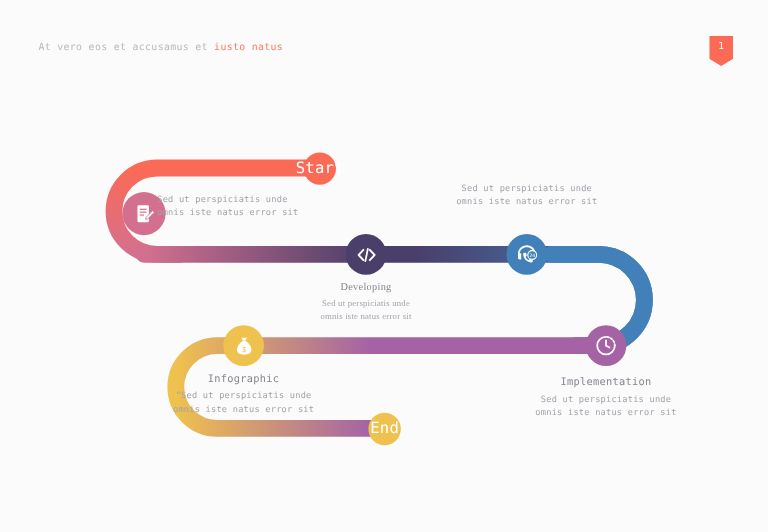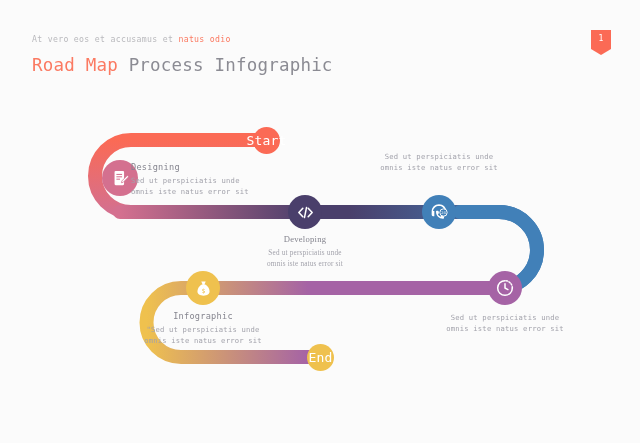--- a/index.html
+++ b/index.html
@@ -110,22 +110,21 @@
   }
   .block.left  { text-align: left; }
   .block.center{ text-align: center; }
 </style>
 </head>
 <body>
 
 <div id="canvas">
 
   <div class="header">
-    <div class="subtitle"><span>At vero eos et accusamus et </span><span class="accent">natus odio</span></div>
-    <div class="title"><span class="accent">Road Map</span><span> Process Infographic</span></div>
+    <div class="subtitle"><span>At vero eos et accusamus et </span><span class="accent">iusto natus</span></div>
   </div>
 
   <div class="badge">
     <span>1</span>
   </div>
 
   <svg id="road" width="640" height="443">
     <defs>
       <linearGradient id="gA" x1="0" y1="0" x2="1" y2="0">
         <stop offset="0%" stop-color="#fb6a55"></stop>
@@ -222,37 +221,37 @@
       <path d="M9.2 3.2 L14.8 3.2 L13.4 6.2 L10.6 6.2 Z" fill="#ffffff"></path>
       <path d="M12 6.4 C15.6 6.4 19.6 11.4 19.6 15.8
                C19.6 19.2 16.6 21 12 21
                C7.4 21 4.4 19.2 4.4 15.8
                C4.4 11.4 8.4 6.4 12 6.4 Z" fill="#ffffff"></path>
       <text x="12" y="18" font-size="8" fill="#efc14e" text-anchor="middle" font-family="DejaVu Sans Mono, monospace">$</text>
     </svg>
   </div>
 
   <div class="block left" style="left:131px; top:161px;">
-    <div class="bt">Designing</div>
     <div class="bd">Sed ut perspiciatis unde</div>
     <div class="bd">omnis iste natus error sit</div>
   </div>
 
   <div class="block center" style="left:205px; top:233px; width:200px;font-family:Liberation Serif, serif;">
     <div class="bt">Developing</div>
     <div class="bd">Sed ut perspiciatis unde</div>
     <div class="bd">omnis iste natus error sit</div>
   </div>
 
   <div class="block center" style="left:339px; top:152px; width:200px;">
     <div class="bd">Sed ut perspiciatis unde</div>
     <div class="bd">omnis iste natus error sit</div>
   </div>
 
   <div class="block center" style="left:405px; top:313px; width:200px;">
+    <div class="bt">Implementation</div>
     <div class="bd">Sed ut perspiciatis unde</div>
     <div class="bd">omnis iste natus error sit</div>
   </div>
 
   <div class="block center" style="left:103px; top:310px; width:200px;">
     <div class="bt">Infographic</div>
     <div class="bd">"Sed ut perspiciatis unde</div>
     <div class="bd">omnis iste natus error sit</div>
   </div>
 

